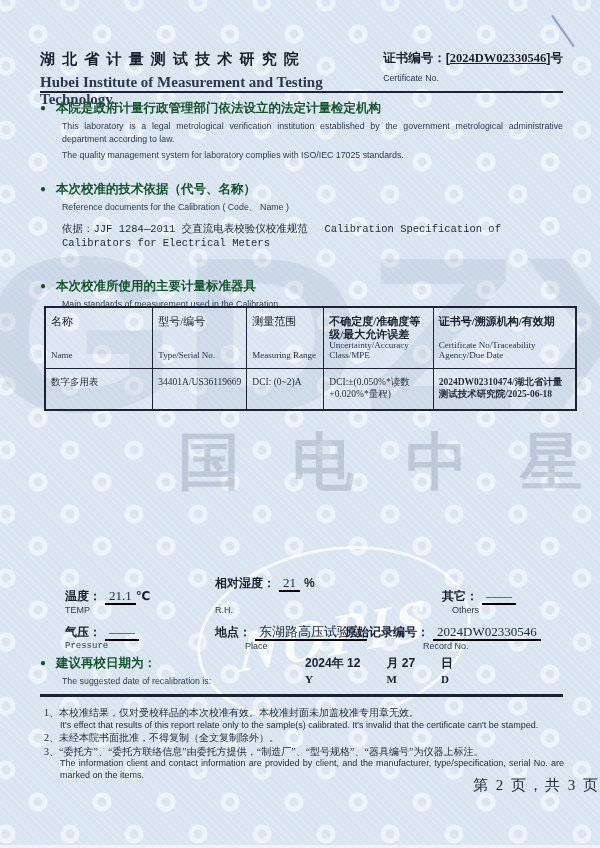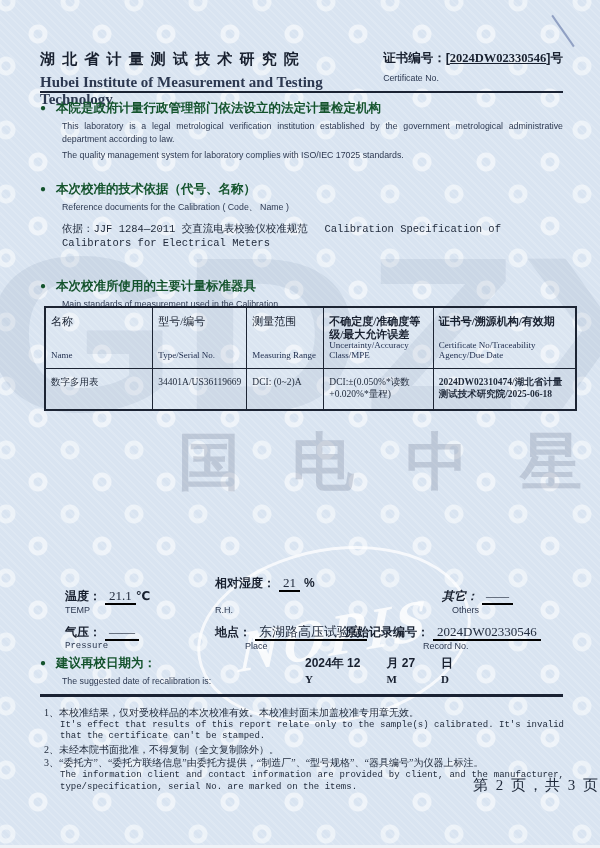--- a/index.html
+++ b/index.html
@@ -66,21 +66,21 @@
 
   
   .recal-date{position:absolute;left:305px;top:655px;display:flex;gap:26px;
     font-family:"Liberation Sans","DejaVu Sans",sans-serif;font-weight:bold;font-size:12px;color:#18202f;}
   .dcol{text-align:left;}
   .dcol .letter{font-weight:bold;font-size:11px;margin-top:1px;font-family:"Liberation Serif",serif;}
 
   
   .notes{position:absolute;left:44px;top:706px;width:520px;}
   .note-cn{font-size:10px;color:#1d2738;line-height:1.35;}
-  .note-en{font-family:Liberation Mono, monospace;font-size:9px;color:#1d2738;
+  .note-en{font-family:Liberation Sans, sans-serif;font-size:9px;color:#1d2738;
     line-height:1.3;margin-left:16px;text-align:justify;}
   .footer{position:absolute;left:0;top:776px;width:100%;text-align:right;font-size:15px;color:#1d2738;letter-spacing:2px;}
 </style>
 </head>
 <body>
 
 <div id="page">
   <div class="pattern-dots"></div>
   <div class="pattern-hatch"></div>
 
@@ -184,21 +184,21 @@
       <span class="uval">21.1</span><span class="env-label">℃</span>
     </div>
     <div class="env-item env-en" style="left:65px;top:605px;">TEMP</div>
 
     <div class="env-item" style="left:215px;top:573px;text-align:center;">
       <span class="env-label">相对湿度：</span>
       <span class="uval">21</span> <span class="env-label">%</span>
     </div>
     <div class="env-item env-en" style="left:215px;top:605px;">R.H.</div>
 
-    <div class="env-item" style="left:442px;top:586px;font-style:italic;">
+    <div class="env-item" style="left:442px;top:586px;">
       <span class="env-label">其它：</span>
       <span class="uval">——</span>
     </div>
     <div class="env-item env-en" style="left:452px;top:605px;">Others</div>
 
     <div class="env-item" style="left:65px;top:622px;">
       <span class="env-label">气压：</span>
       <span class="uval">——</span>
     </div>
     <div class="env-item env-en" style="left:65px;top:641px;font-family:Liberation Mono, monospace;">Pressure</div>

